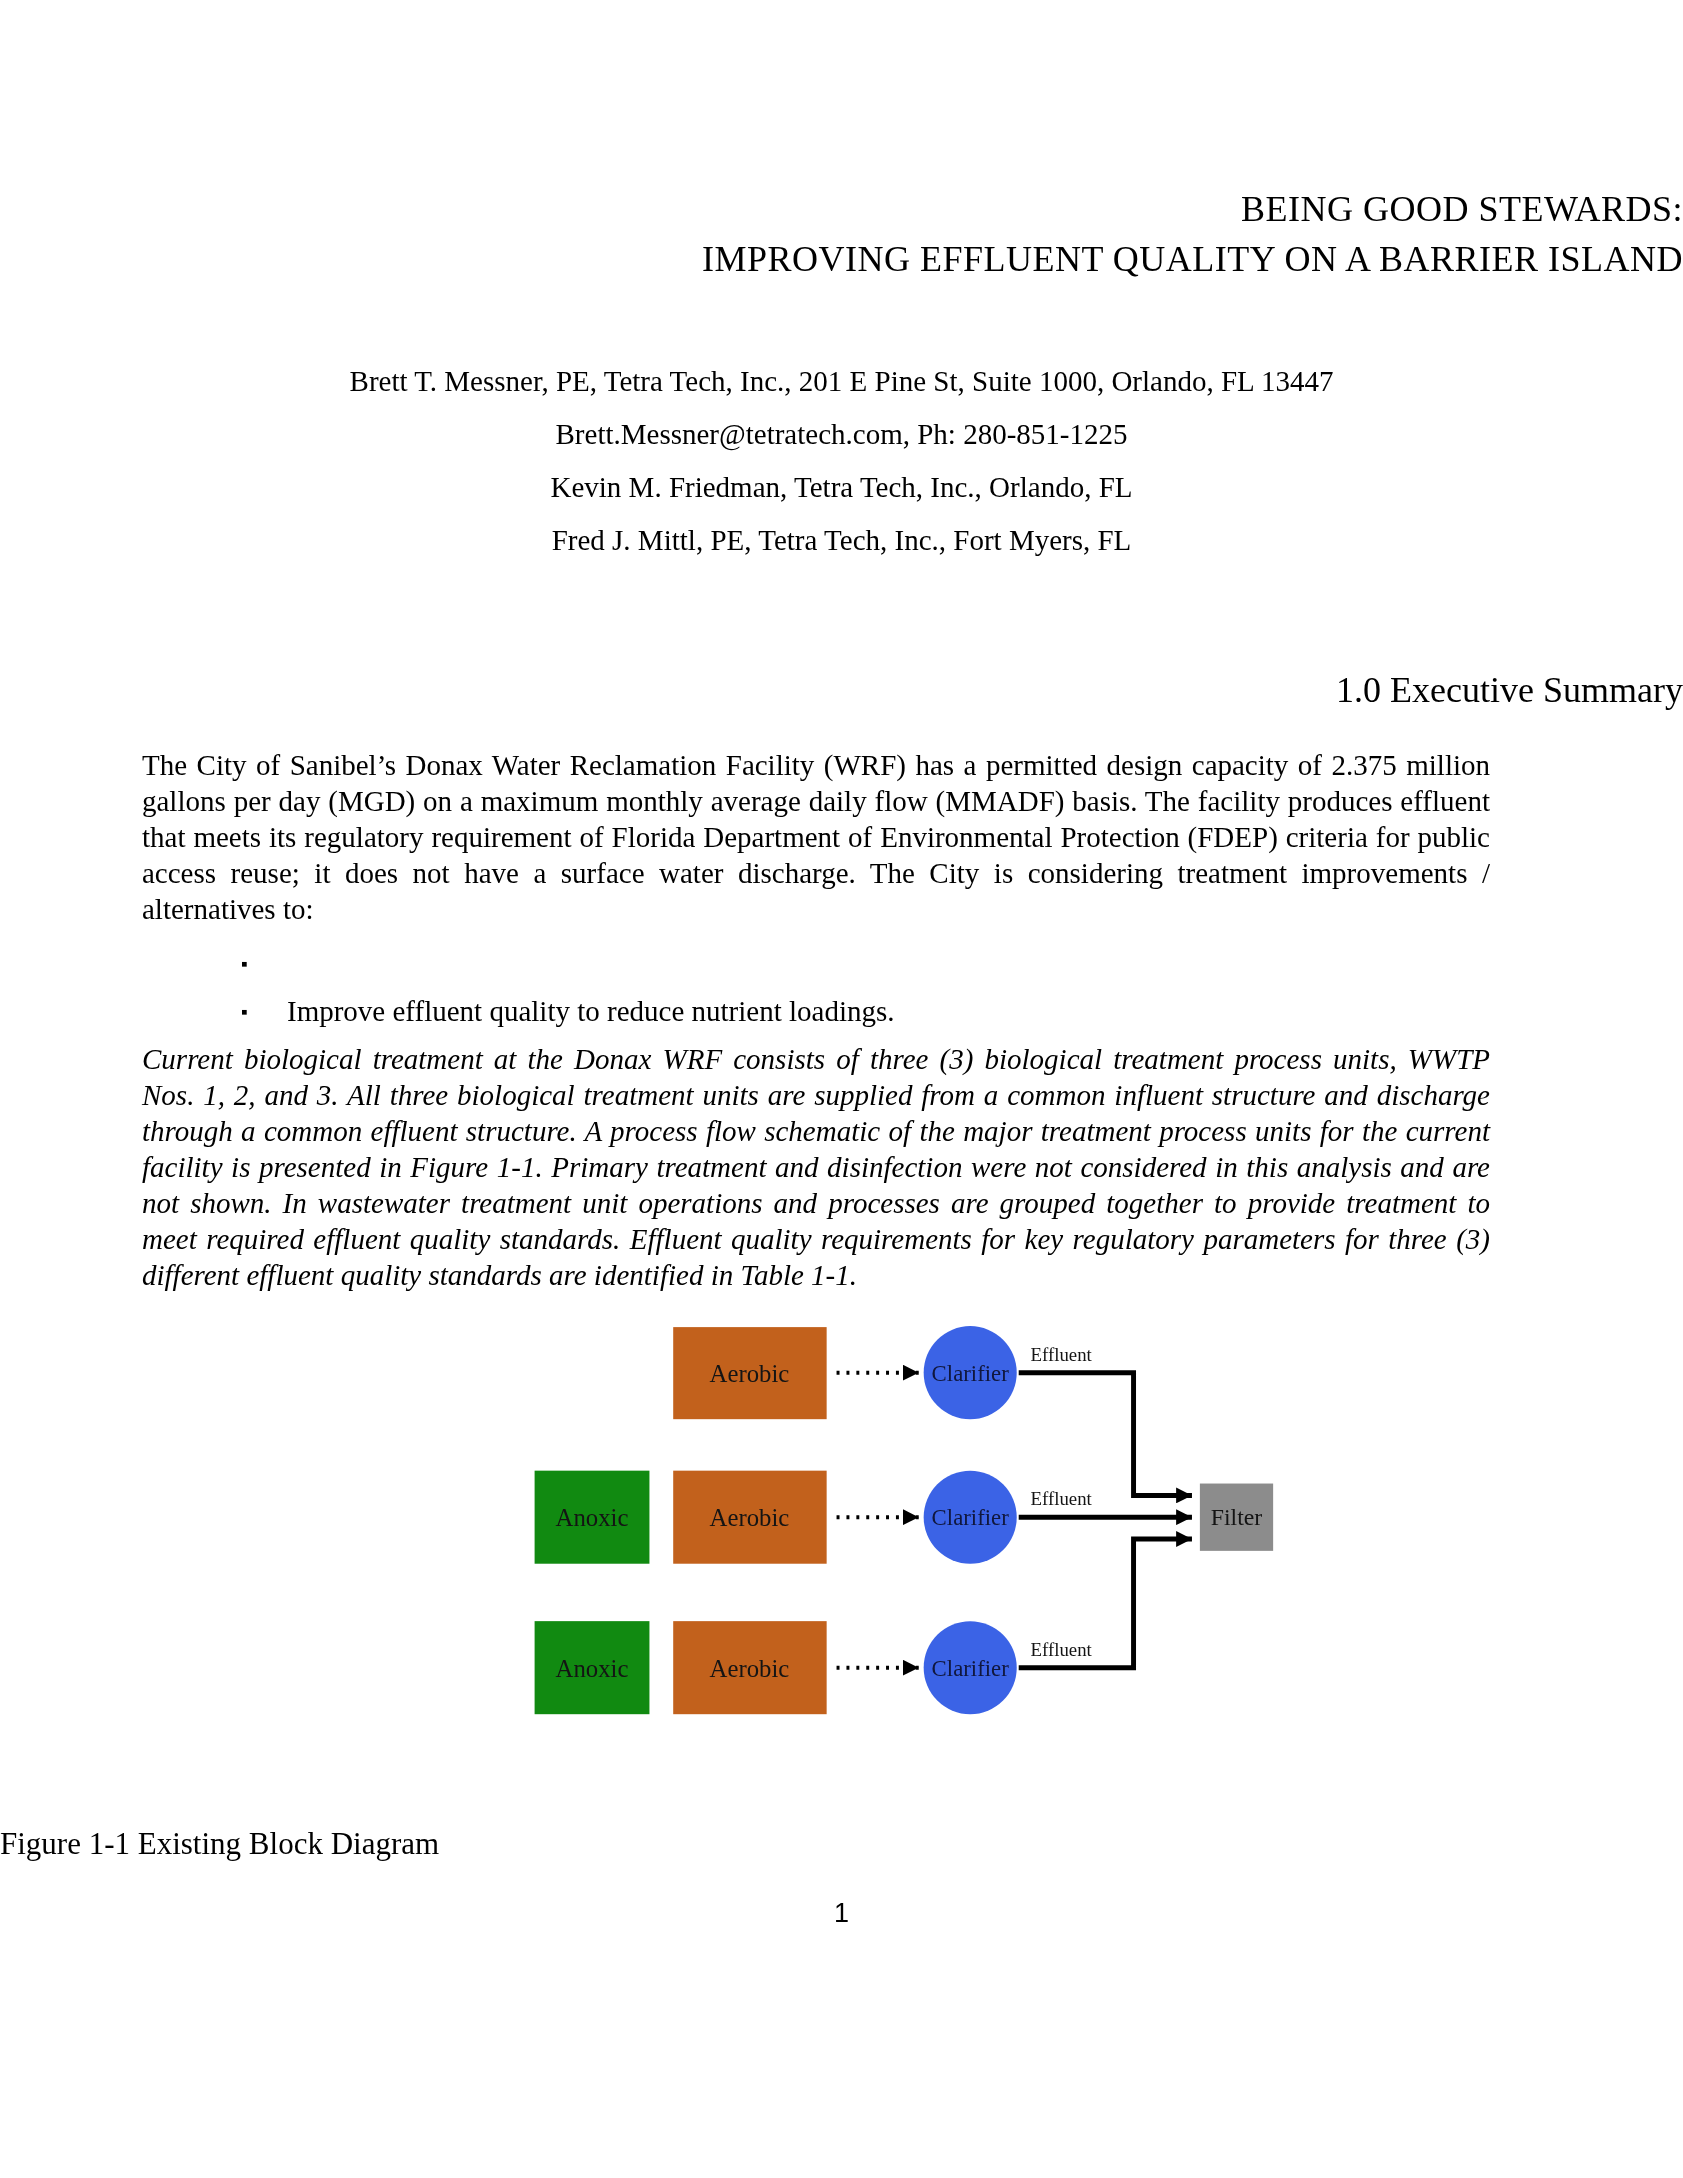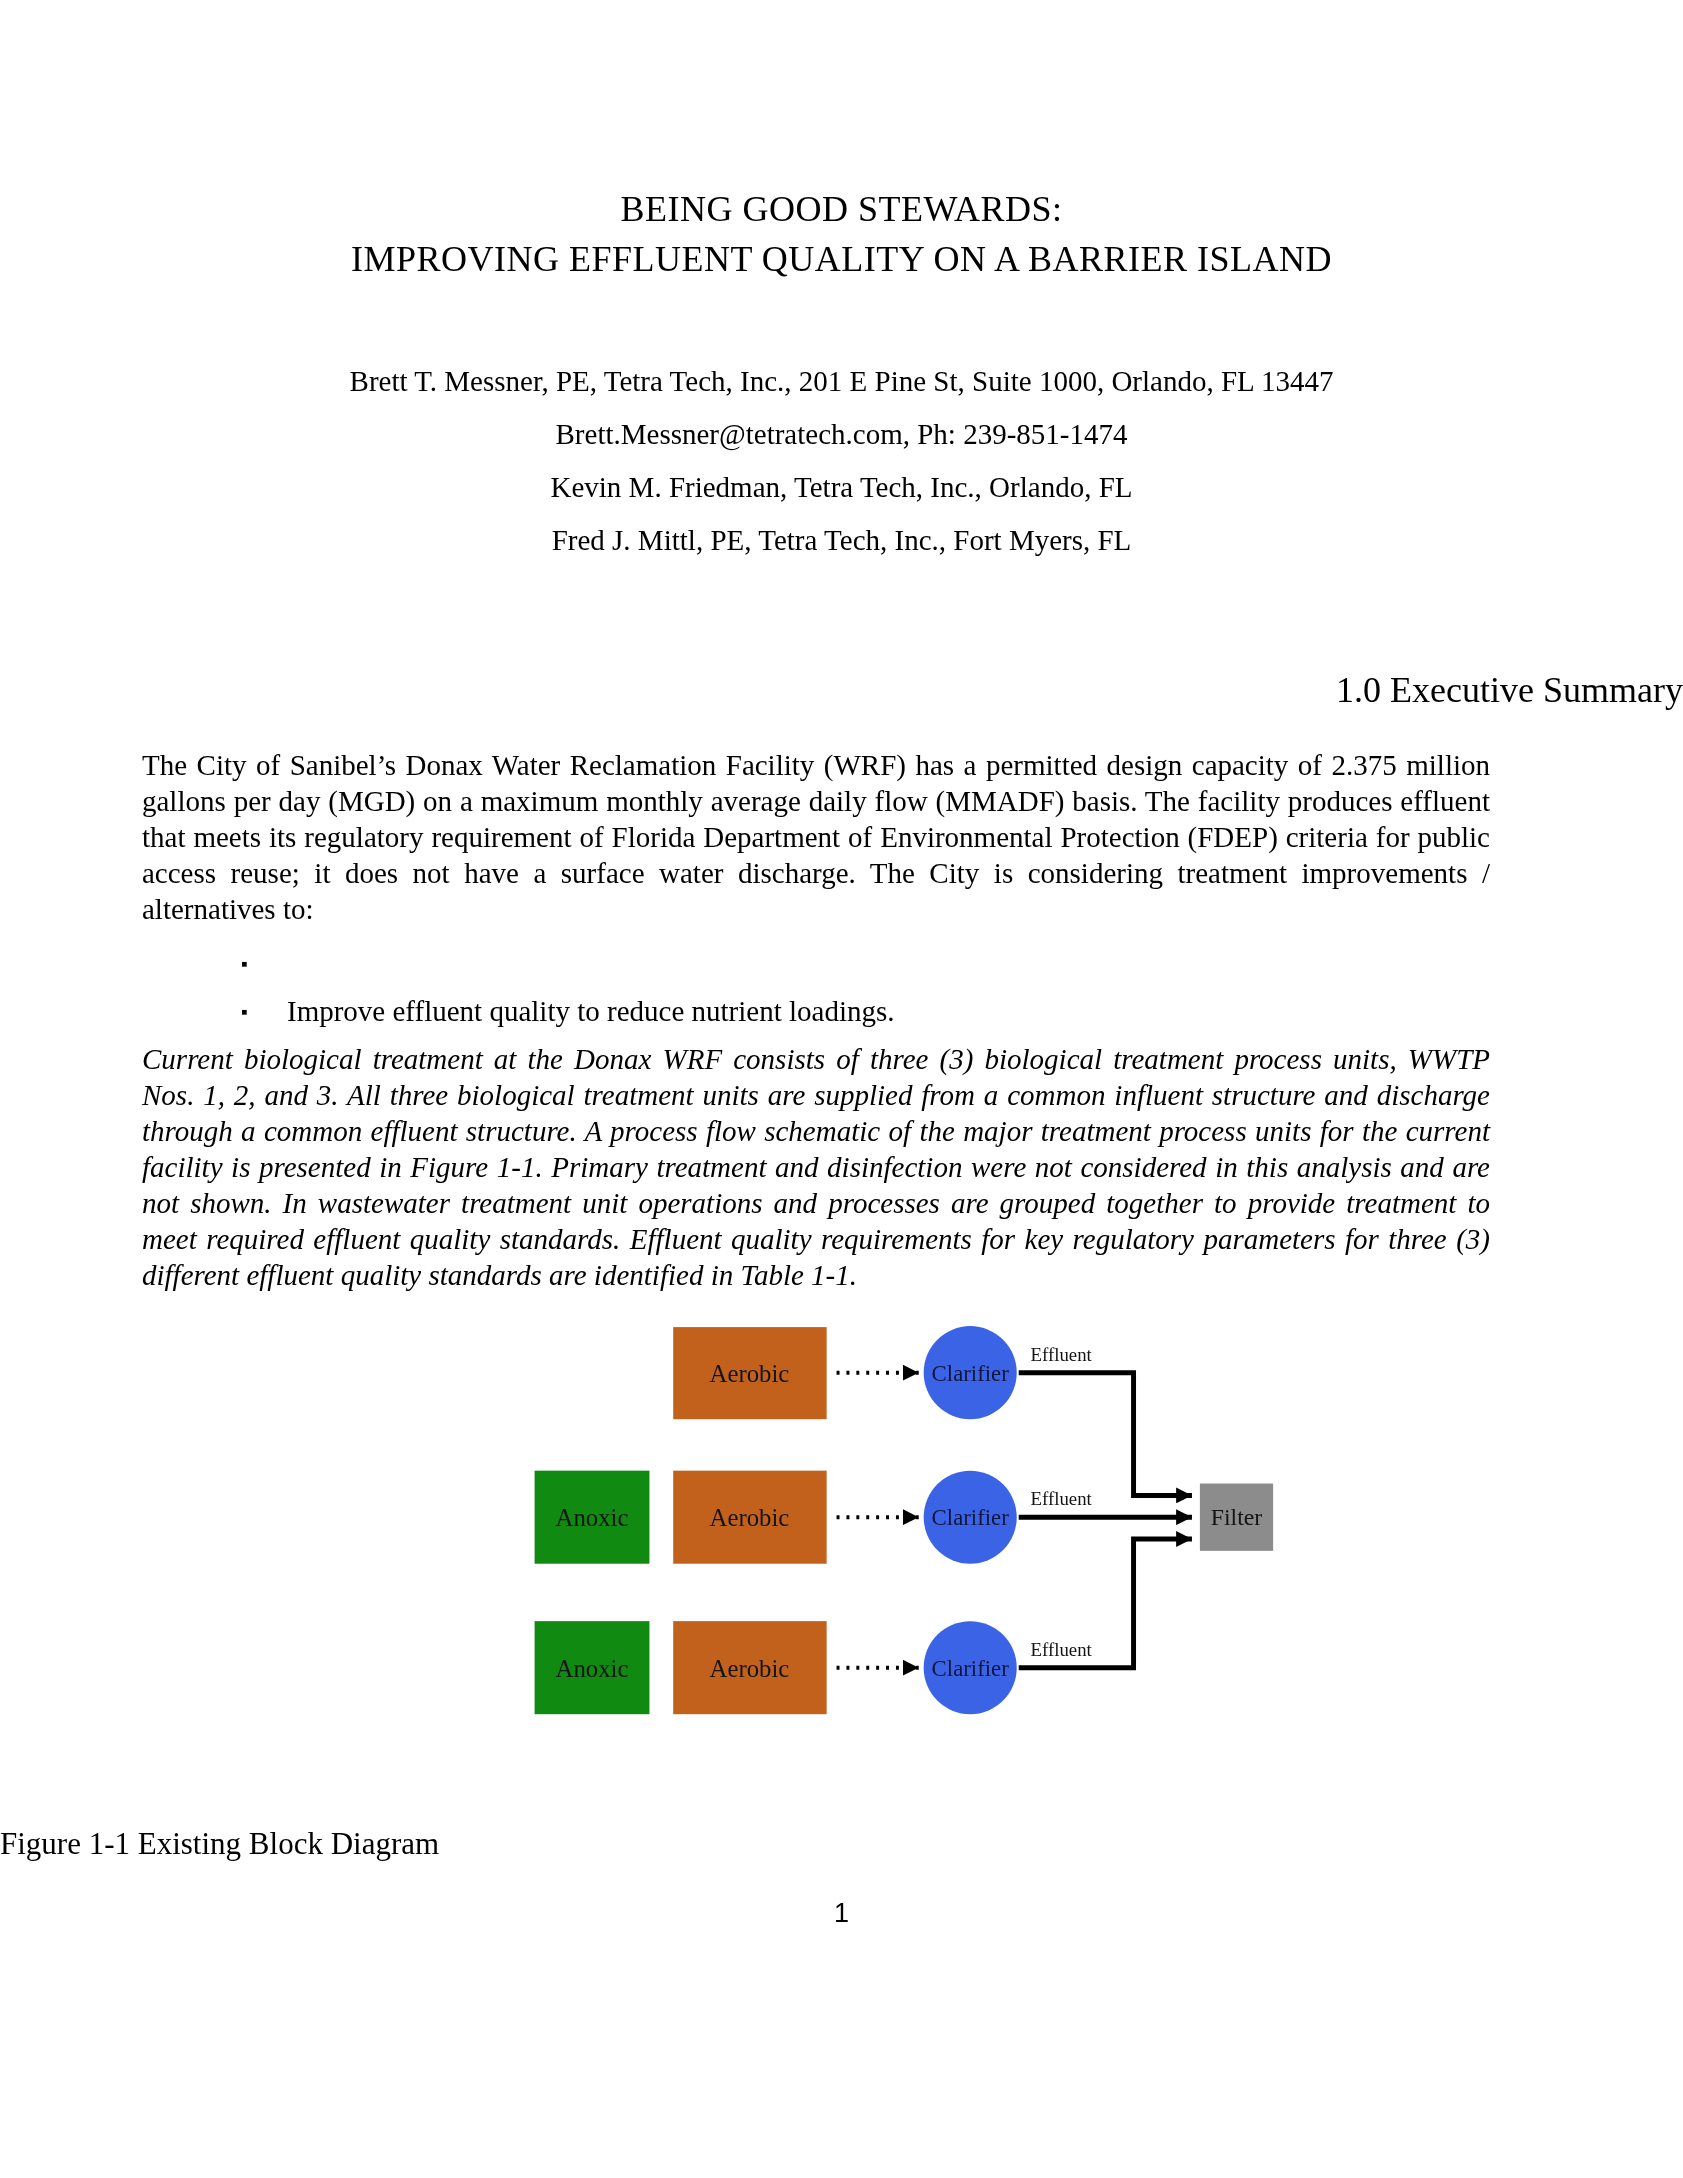--- a/index.html
+++ b/index.html
@@ -1,20 +1,20 @@
 <!DOCTYPE html>
 <html><head>
 <meta charset="utf-8">
 <style>
   * { margin:0; padding:0; box-sizing:border-box; }
   html,body { background:#ffffff; }
   body { width:1683px; height:2178px; font-family:"Liberation Serif", serif; color:#000; }
   .page { position:relative; width:1683px; height:2178px; background:#ffffff; overflow:hidden; }
 
-  .title-block { padding-top:184px; text-align:center; font-size:36px; line-height:50px; letter-spacing:0.5px; }
+  .title-block { padding-top:184px; text-align:right; font-size:36px; line-height:50px; letter-spacing:0.5px; }
   .authors { margin-top:71px; text-align:center; font-size:29px; line-height:53px; }
   .section-heading { margin-top:99px; text-align:right; font-size:36px; line-height:48px; }
 
   .body-col { margin-left:142px; margin-right:193px; font-size:29px; line-height:36px; text-align:justify; }
   .p1 { margin-top:33px; }
   .bullets { margin-top:18px; }
   .bullet-item { display:flex; padding-left:99px; margin-bottom:11px; text-align:left; line-height:37px; }
   .bullet-marker { width:46px; font-size:19px; line-height:37px; }
   .p2 { margin-top:8px;font-style:italic; }
 
@@ -33,21 +33,21 @@
 
 <div class="page">
 
   <div class="title-block">
     <div>BEING GOOD STEWARDS:</div>
     <div>IMPROVING EFFLUENT QUALITY ON A BARRIER ISLAND</div>
   </div>
 
   <div class="authors">
     <div>Brett T. Messner, PE, Tetra Tech, Inc., 201 E Pine St, Suite 1000, Orlando, FL 13447</div>
-    <div>Brett.Messner@tetratech.com, Ph: 239-851-1474</div>
+    <div>Brett.Messner@tetratech.com, Ph: 280-851-1225</div>
     <div>Kevin M. Friedman, Tetra Tech, Inc., Orlando, FL</div>
     <div>Fred J. Mittl, PE, Tetra Tech, Inc., Fort Myers, FL</div>
   </div>
 
   <div class="section-heading">1.0 Executive Summary</div>
 
   <div class="body-col">
     <p class="p1">The City of Sanibel’s Donax Water Reclamation Facility (WRF) has a permitted design capacity of 2.375 million gallons per day (MGD) on a maximum monthly average daily flow (MMADF) basis. The facility produces effluent that meets its regulatory requirement of Florida Department of Environmental Protection (FDEP) criteria for public access reuse; it does not have a surface water discharge. The City is considering treatment improvements / alternatives to:</p>
 
     <div class="bullets">

